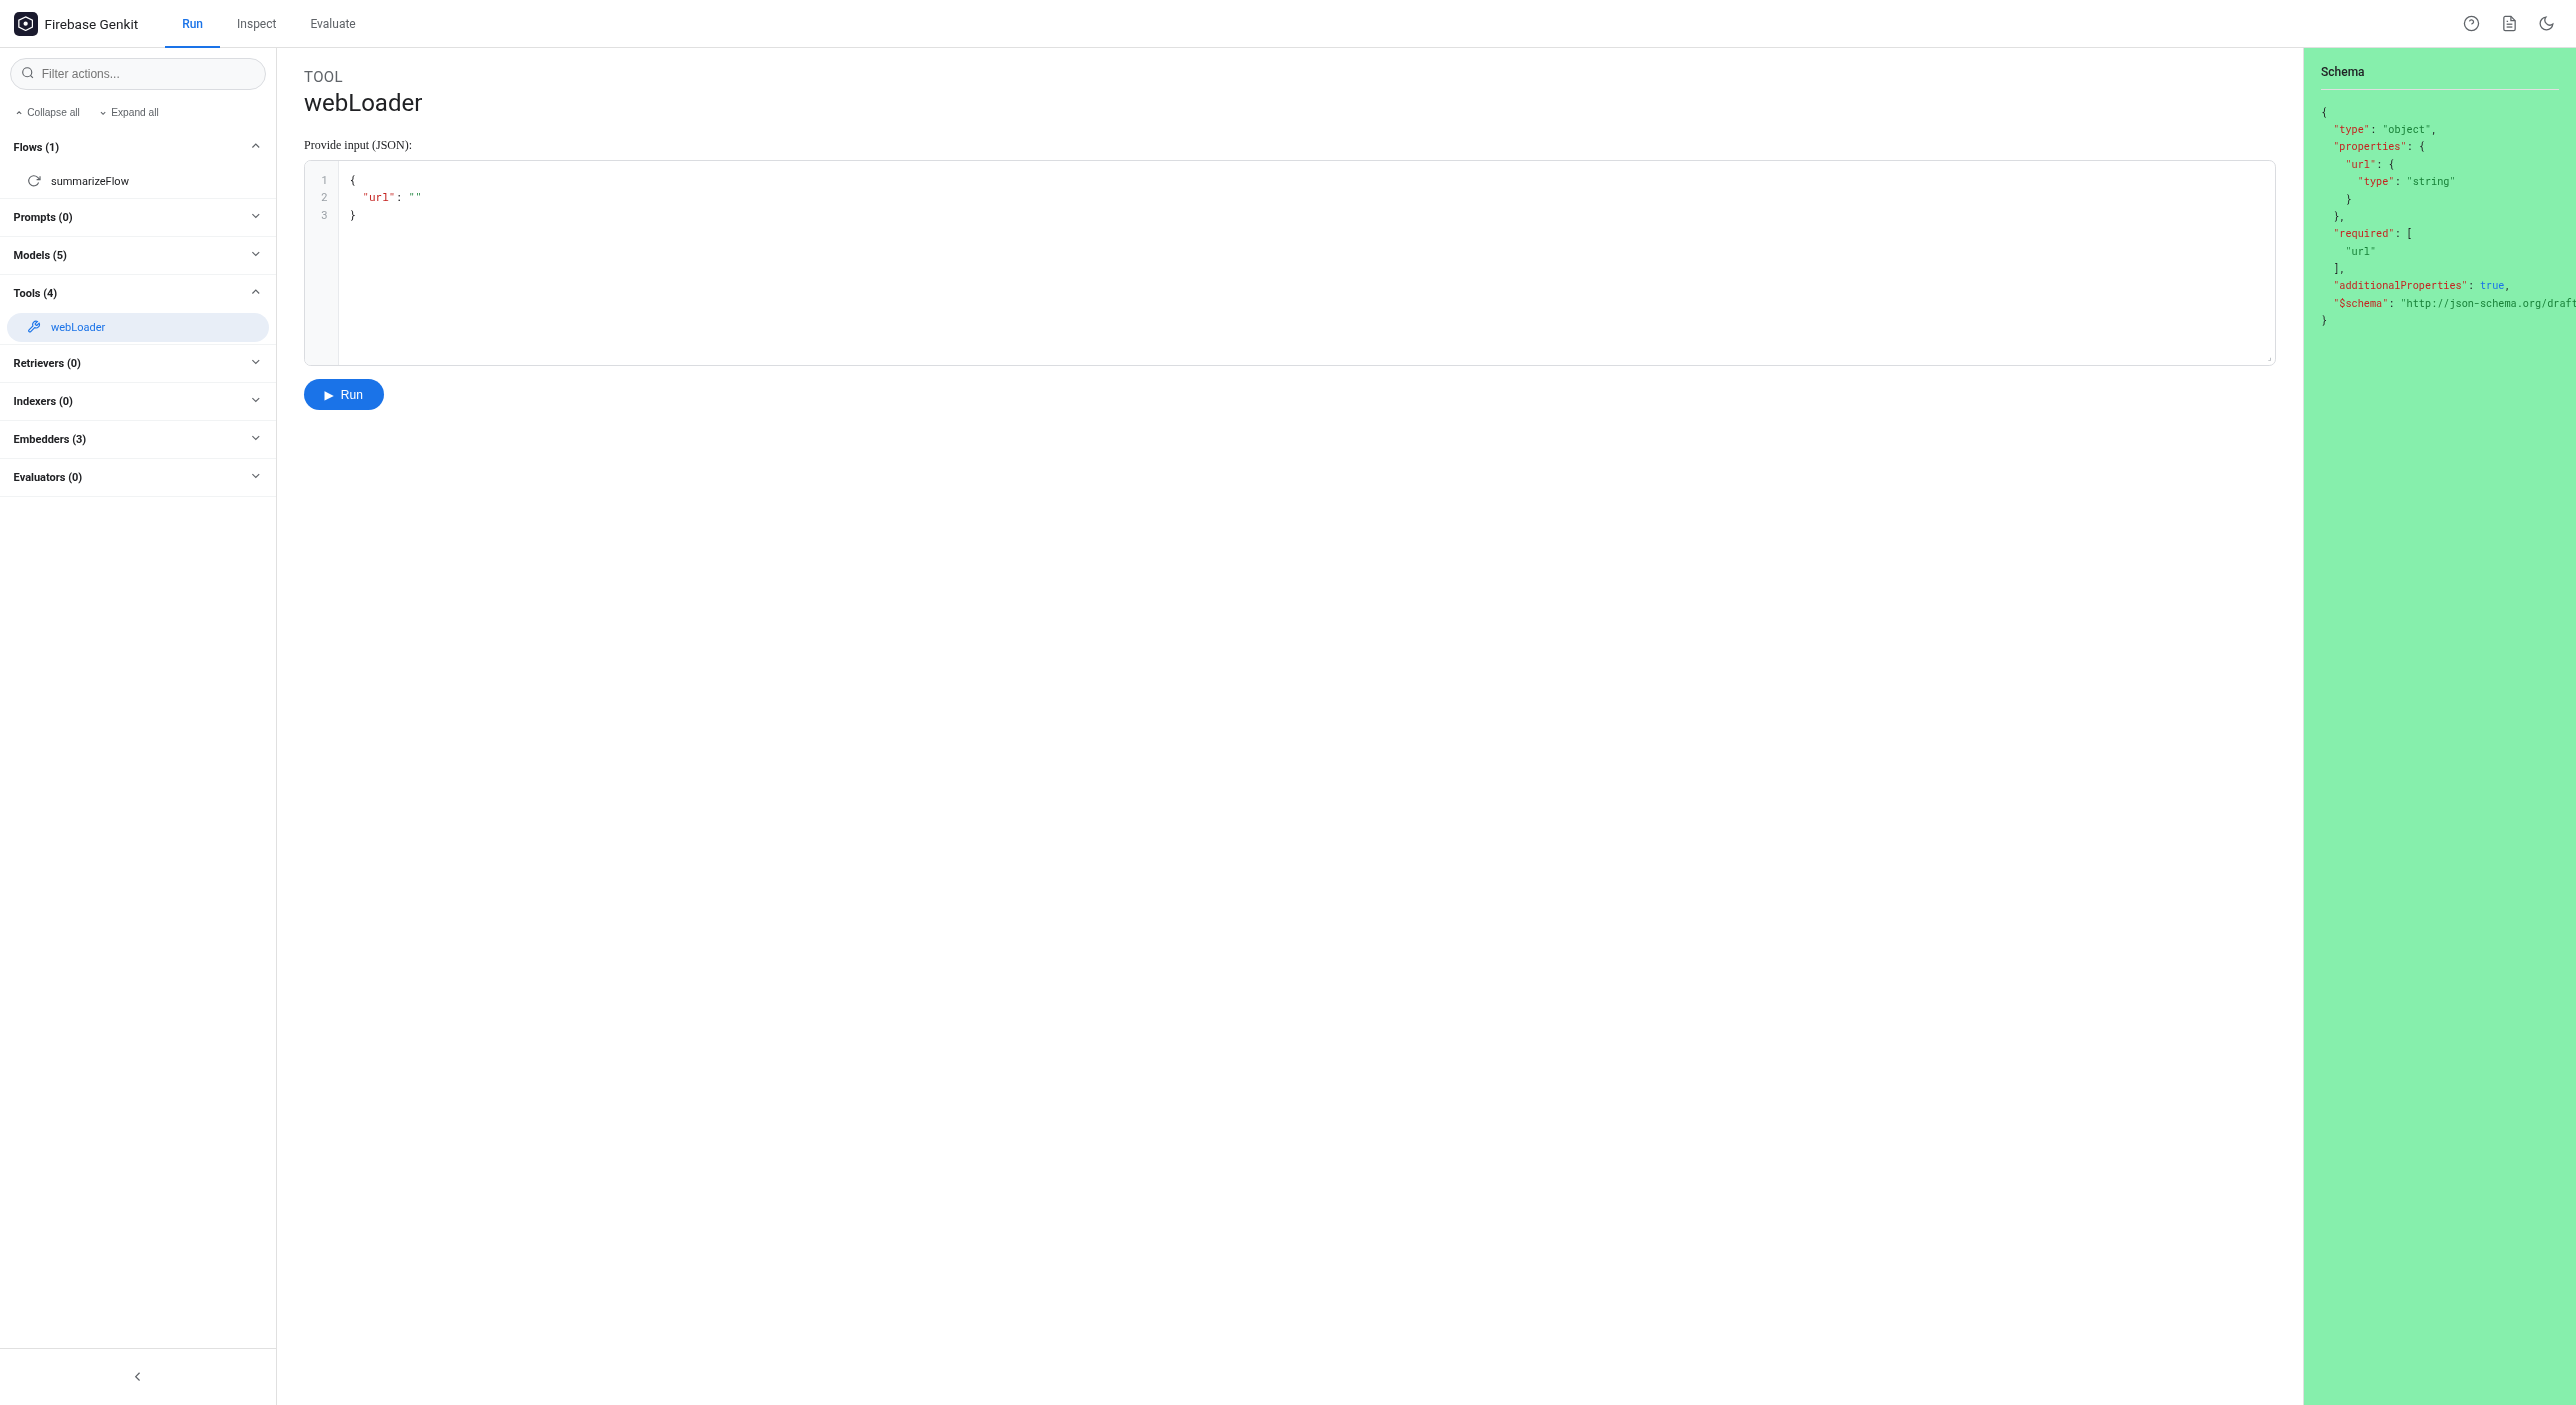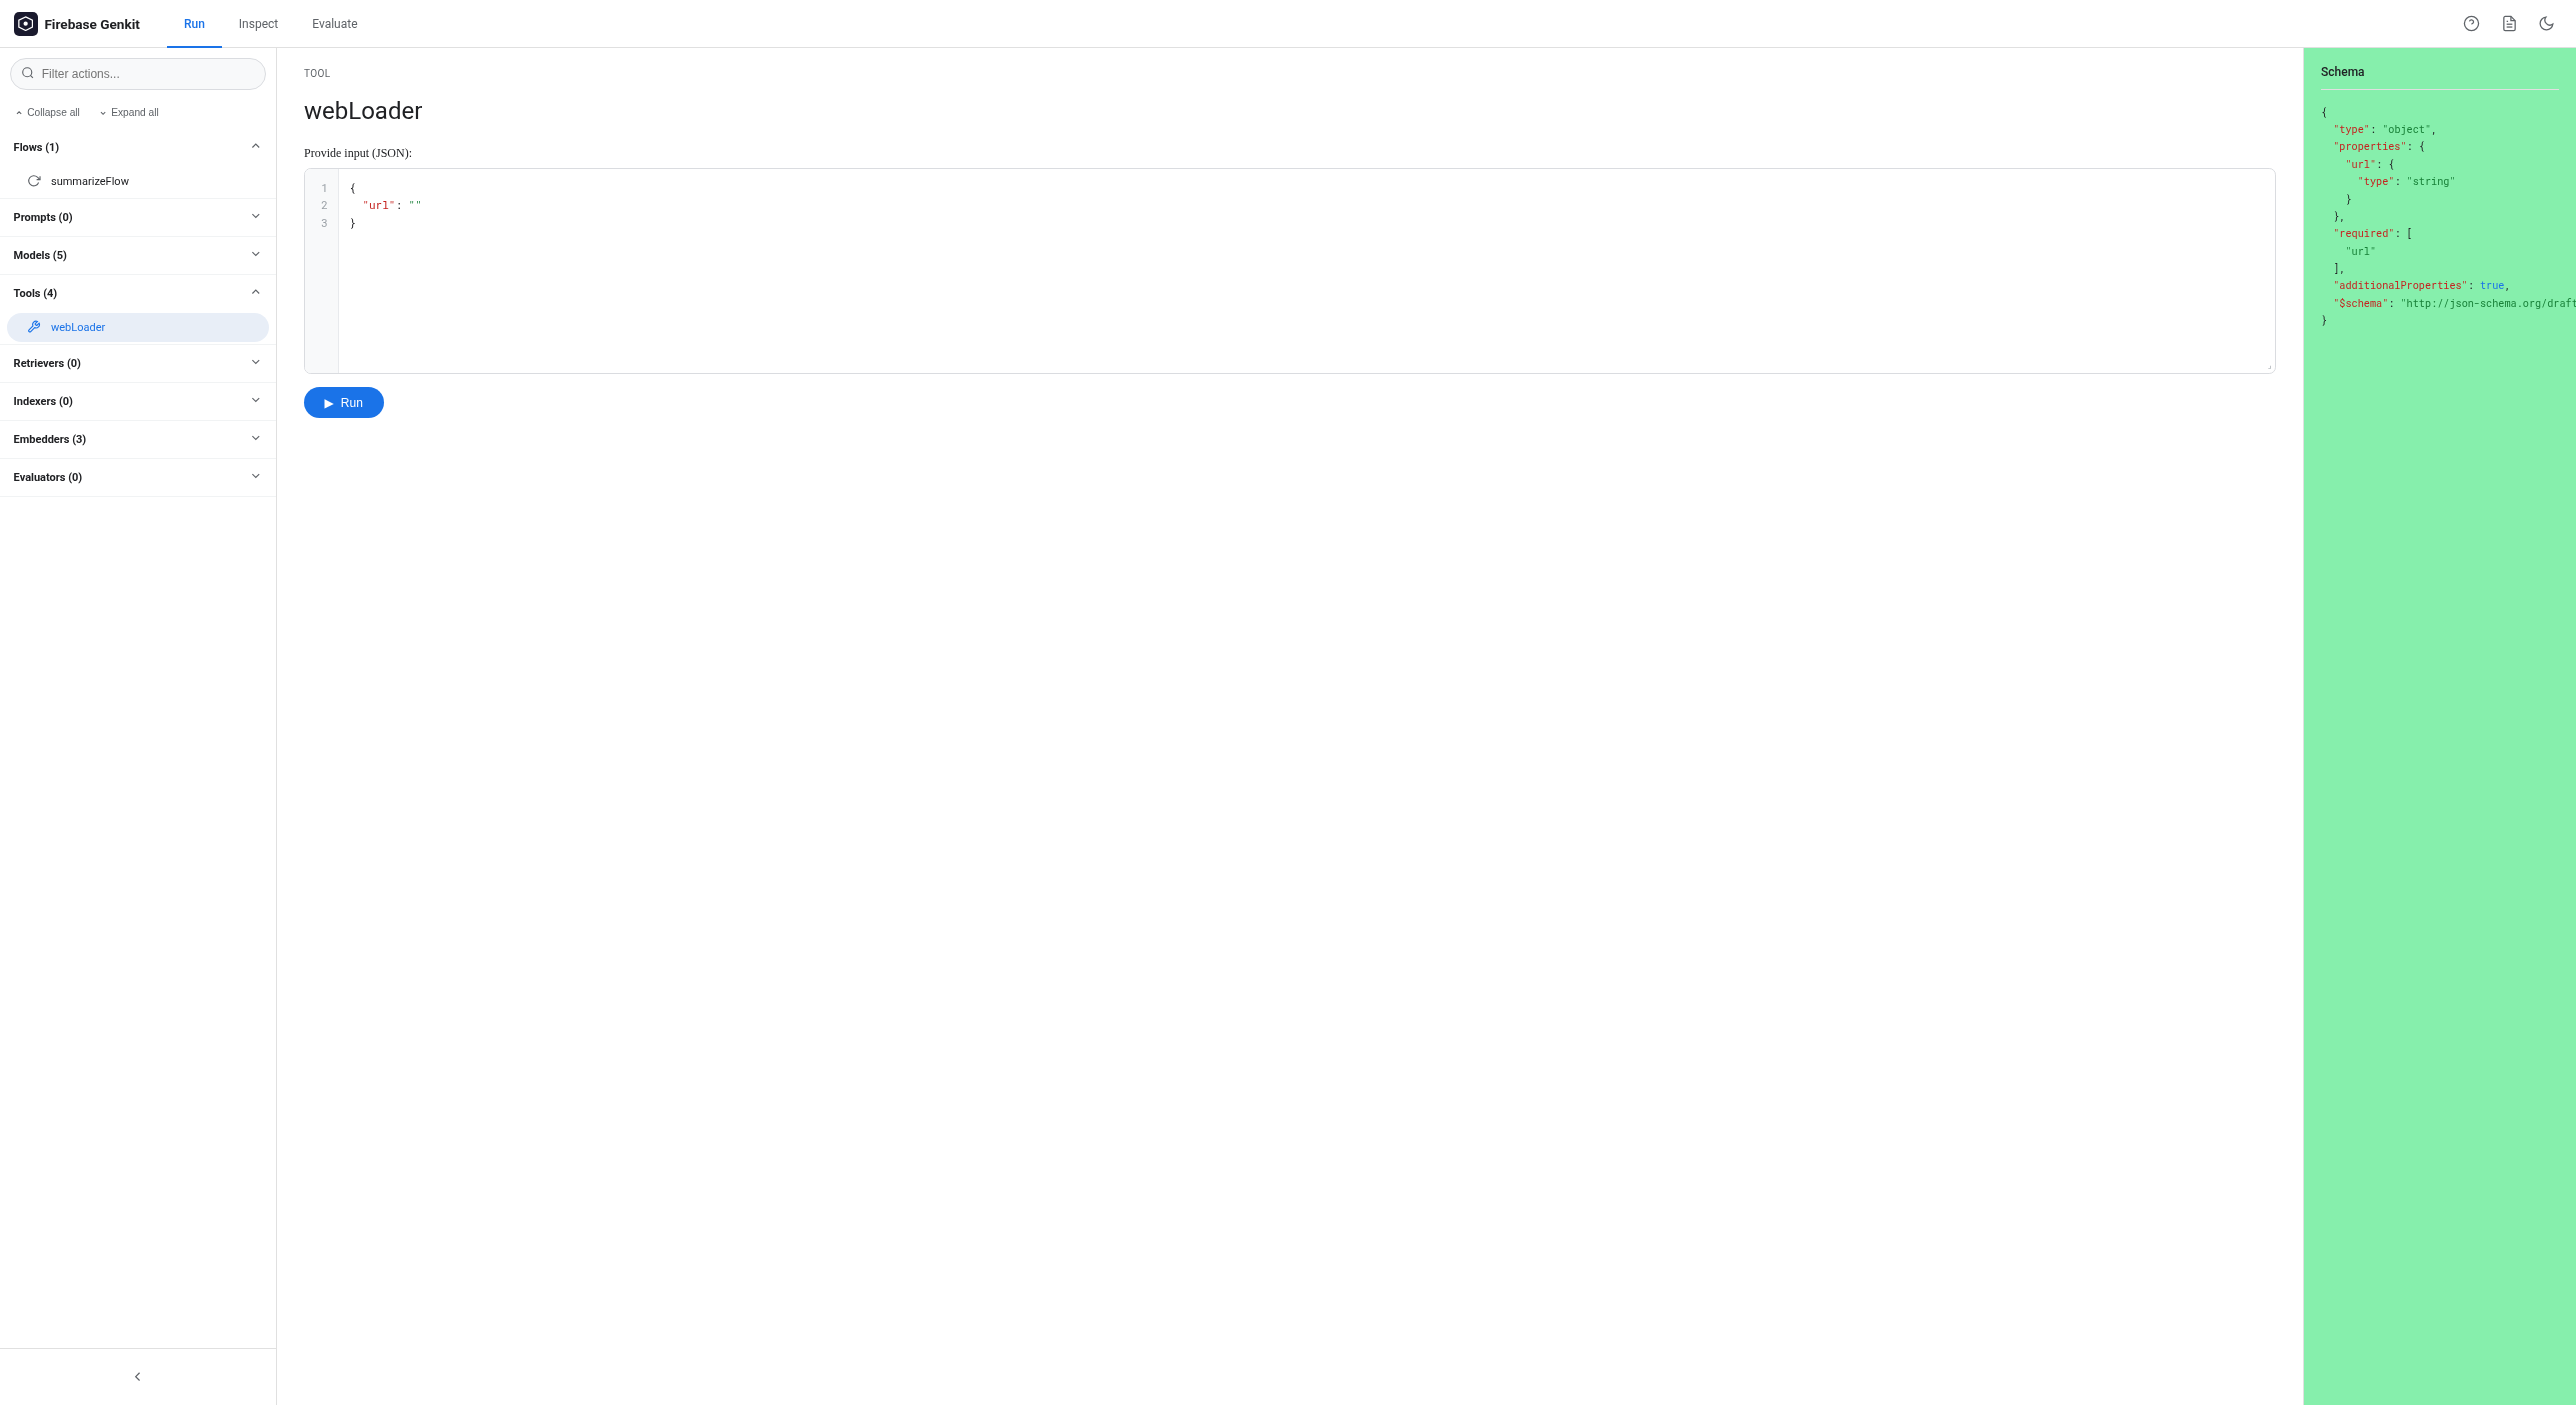--- a/index.html
+++ b/index.html
@@ -37,21 +37,21 @@
       border-radius: 5.1px;
       display: flex;
       align-items: center;
       justify-content: center;
       color: #fff;
       font-size: 12px;
       font-weight: bold;
     }
     .brand-text {
       font-size: 13.6px;
-      font-weight: 700;
+      font-weight: 400;
       color: #202124;
     }
     .nav-tabs {
       display: flex;
       align-items: center;
       gap: 0;
       height: 100%;
     }
     .nav-tab {
       padding: 0 17px;
@@ -213,25 +213,25 @@
     }
 
     
     .main-content {
       flex: 1;
       overflow-y: auto;
       padding: 20.4px 27px;
       background: #fff;
     }
     .tool-label {
-      font-size: 10px;
+      font-size: 15px;
       color: #5f6368;
       text-transform: uppercase;
       letter-spacing: 0.4px;
-      margin-bottom: 18px;
+      margin-bottom: 3px;
     }
     .tool-title {
       font-size: 24px;
       font-weight: 400;
       color: #202124;
       margin-bottom: 20.4px;
     }
     .input-label {
       font-size: 12px;
       color: #202124;

